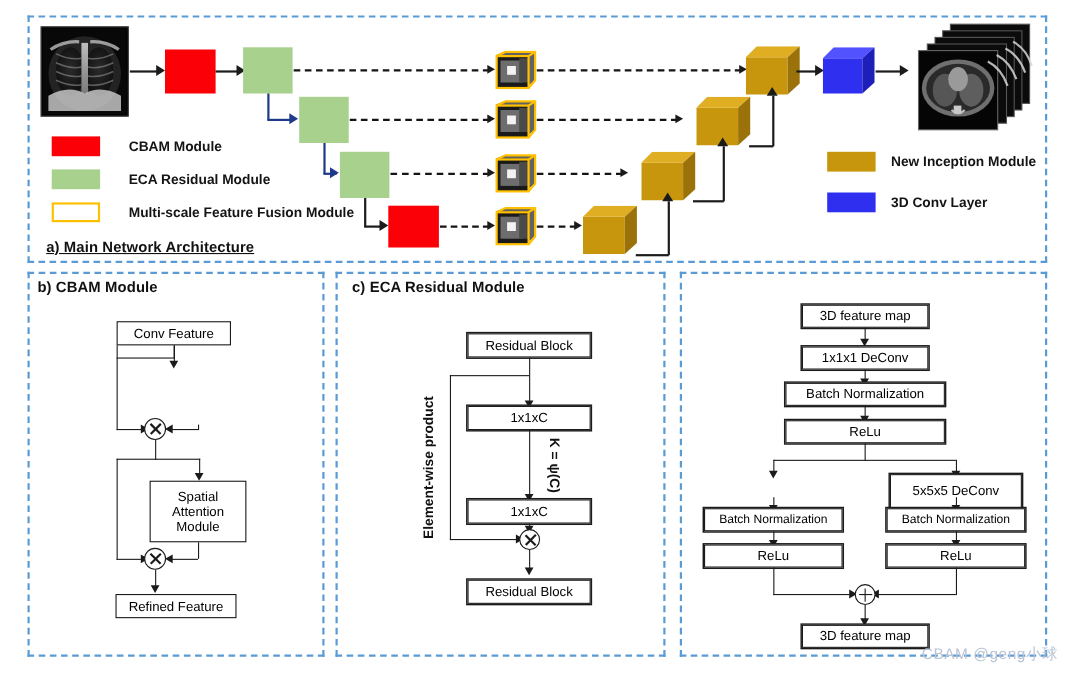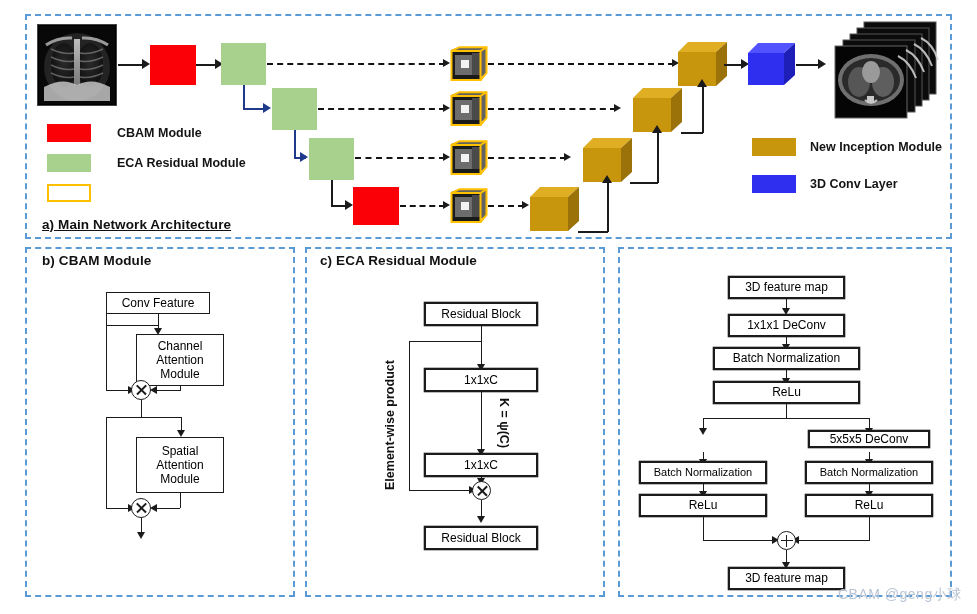--- a/index.html
+++ b/index.html
@@ -322,45 +322,43 @@
     </svg>
   </div>
 
   <div class="legend-swatch" style="left:47px; top:124px; width:44px; height:18px; background:#fb0007;"></div>
   <div class="legend-label" style="left:117px; top:126px;">CBAM Module</div>
 
   <div class="legend-swatch" style="left:47px; top:154px; width:44px; height:18px; background:#a9d18e;"></div>
   <div class="legend-label" style="left:117px; top:156px;">ECA Residual Module</div>
 
   <div class="legend-swatch" style="left:47px; top:184px; width:44px; height:18px; background:#fff; border:2.5px solid #ffc000;"></div>
+  <div class="legend-label" style="left:117px; top:186px;">Multi-scale Feature Fusion Module</div>
 
   <div class="legend-swatch" style="left:752px; top:138px; width:44px; height:18px; background:#c8960c;"></div>
   <div class="legend-label" style="left:810px; top:140px;">New Inception Module</div>
 
   <div class="legend-swatch" style="left:752px; top:175px; width:44px; height:18px; background:#2f2ff0;"></div>
   <div class="legend-label" style="left:810px; top:177px;">3D Conv Layer</div>
 
   <div class="panel" style="left:25px; top:247px; width:270px; height:350px;"></div>
-  <div class="panel-title" style="left:42px; top:253px;">b) CBAM Module</div>
+  <div class="panel-title" style="left:34px; top:253px;">b) CBAM Module</div>
 
   <div class="pbox" style="left:106px; top:292px; width:104px; height:22px;">Conv Feature</div>
 
   <div class="ln-v" style="left:158px; top:314px; height:12px;"></div>
   <div class="ln-h" style="left:106px; top:325px; width:52px;"></div>
   <div class="ln-v" style="left:158px; top:314px; height:12px;"></div>
   <div class="ln-v" style="left:158px; top:314px; height:16px;"></div>
   <div class="arrow-d" style="left:154px; top:328px;"></div>
 
   <div class="ln-v" style="left:106px; top:314px; height:77px;"></div>
   <div class="ln-h" style="left:106px; top:390px; width:24px;"></div>
   <div class="arrow-r" style="left:128px; top:386px;"></div>
 
-  <div class="pbox multi" style="left:136px; top:334px; width:88px; height:52px; color:#000;">
-    <span style="display:block">Channel Attention Module</span>
-  </div>
 
   <div class="ln-v" style="left:180px; top:386px; height:5px;"></div>
   <div class="ln-h" style="left:156px; top:390px; width:24px;"></div>
   <div class="arrow-l" style="left:150px; top:386px;"></div>
 
   <div class="op" style="left:131px; top:380px; width:20px; height:20px;">
     <i style="left:3.2px; top:8.1px; width:13px; height:1.7px; transform:rotate(45deg);"></i>
     <i style="left:3.2px; top:8.1px; width:13px; height:1.7px; transform:rotate(-45deg);"></i>
   </div>
 
@@ -382,20 +380,21 @@
   <div class="arrow-l" style="left:150px; top:504px;"></div>
 
   <div class="op" style="left:131px; top:498px; width:20px; height:20px;">
     <i style="left:3.2px; top:8.1px; width:13px; height:1.7px; transform:rotate(45deg);"></i>
     <i style="left:3.2px; top:8.1px; width:13px; height:1.7px; transform:rotate(-45deg);"></i>
   </div>
 
   <div class="ln-v" style="left:141px; top:518px; height:16px;"></div>
   <div class="arrow-d" style="left:137px; top:532px;"></div>
 
+  <div class="pbox" style="left:105px; top:540px; width:110px; height:22px;">Refined Feature</div>
 
   <div class="panel" style="left:305px; top:247px; width:300px; height:350px;"></div>
   <div class="panel-title" style="left:320px; top:253px;">c) ECA Residual Module</div>
 
   <div class="pbox" style="left:425px; top:303px; width:112px; height:22px; box-shadow:inset 0 0 0 1.4px #fff, 0 0 0 1.3px #1b1b1b;">Residual Block</div>
 
   <div class="ln-v" style="left:481px; top:325px; height:41px;"></div>
   <div class="arrow-d" style="left:477px; top:364px;"></div>
 
   <div class="ln-h" style="left:409px; top:341px; width:72px;"></div>
@@ -455,21 +454,21 @@
 
   <div class="pbox" style="left:640px; top:462px; width:126px; height:21px; font-size:11px; box-shadow:inset 0 0 0 1.4px #fff, 0 0 0 1.3px #1b1b1b;">Batch Normalization</div>
   <div class="ln-v" style="left:703px; top:483px; height:10px;"></div>
   <div class="arrow-d" style="left:699px; top:491px;"></div>
 
   <div class="pbox" style="left:640px; top:495px; width:126px; height:21px; box-shadow:inset 0 0 0 1.4px #fff, 0 0 0 1.3px #1b1b1b;">ReLu</div>
   <div class="ln-v" style="left:703px; top:516px; height:25px;"></div>
   <div class="ln-h" style="left:703px; top:540px; width:72px;"></div>
   <div class="arrow-r" style="left:772px; top:536px;"></div>
 
-  <div class="pbox" style="left:809px; top:431px; width:120px; height:16px; box-shadow:inset 0 0 0 1.4px #fff, 0 0 0 1.3px #1b1b1b;text-align:center;">5x5x5 DeConv</div>
+  <div class="pbox" style="left:809px; top:431px; width:120px; height:31px; box-shadow:inset 0 0 0 1.4px #fff, 0 0 0 1.3px #1b1b1b;text-align:center;">5x5x5 DeConv</div>
   <div class="ln-v" style="left:869px; top:452px; height:9px;"></div>
   <div class="arrow-d" style="left:865px; top:459px;"></div>
 
   <div class="pbox" style="left:806px; top:462px; width:126px; height:21px; font-size:11px; box-shadow:inset 0 0 0 1.4px #fff, 0 0 0 1.3px #1b1b1b;">Batch Normalization</div>
   <div class="ln-v" style="left:869px; top:483px; height:10px;"></div>
   <div class="arrow-d" style="left:865px; top:491px;"></div>
 
   <div class="pbox" style="left:806px; top:495px; width:126px; height:21px; box-shadow:inset 0 0 0 1.4px #fff, 0 0 0 1.3px #1b1b1b;">ReLu</div>
   <div class="ln-v" style="left:869px; top:516px; height:25px;"></div>
   <div class="ln-h" style="left:798px; top:540px; width:71px;"></div>

